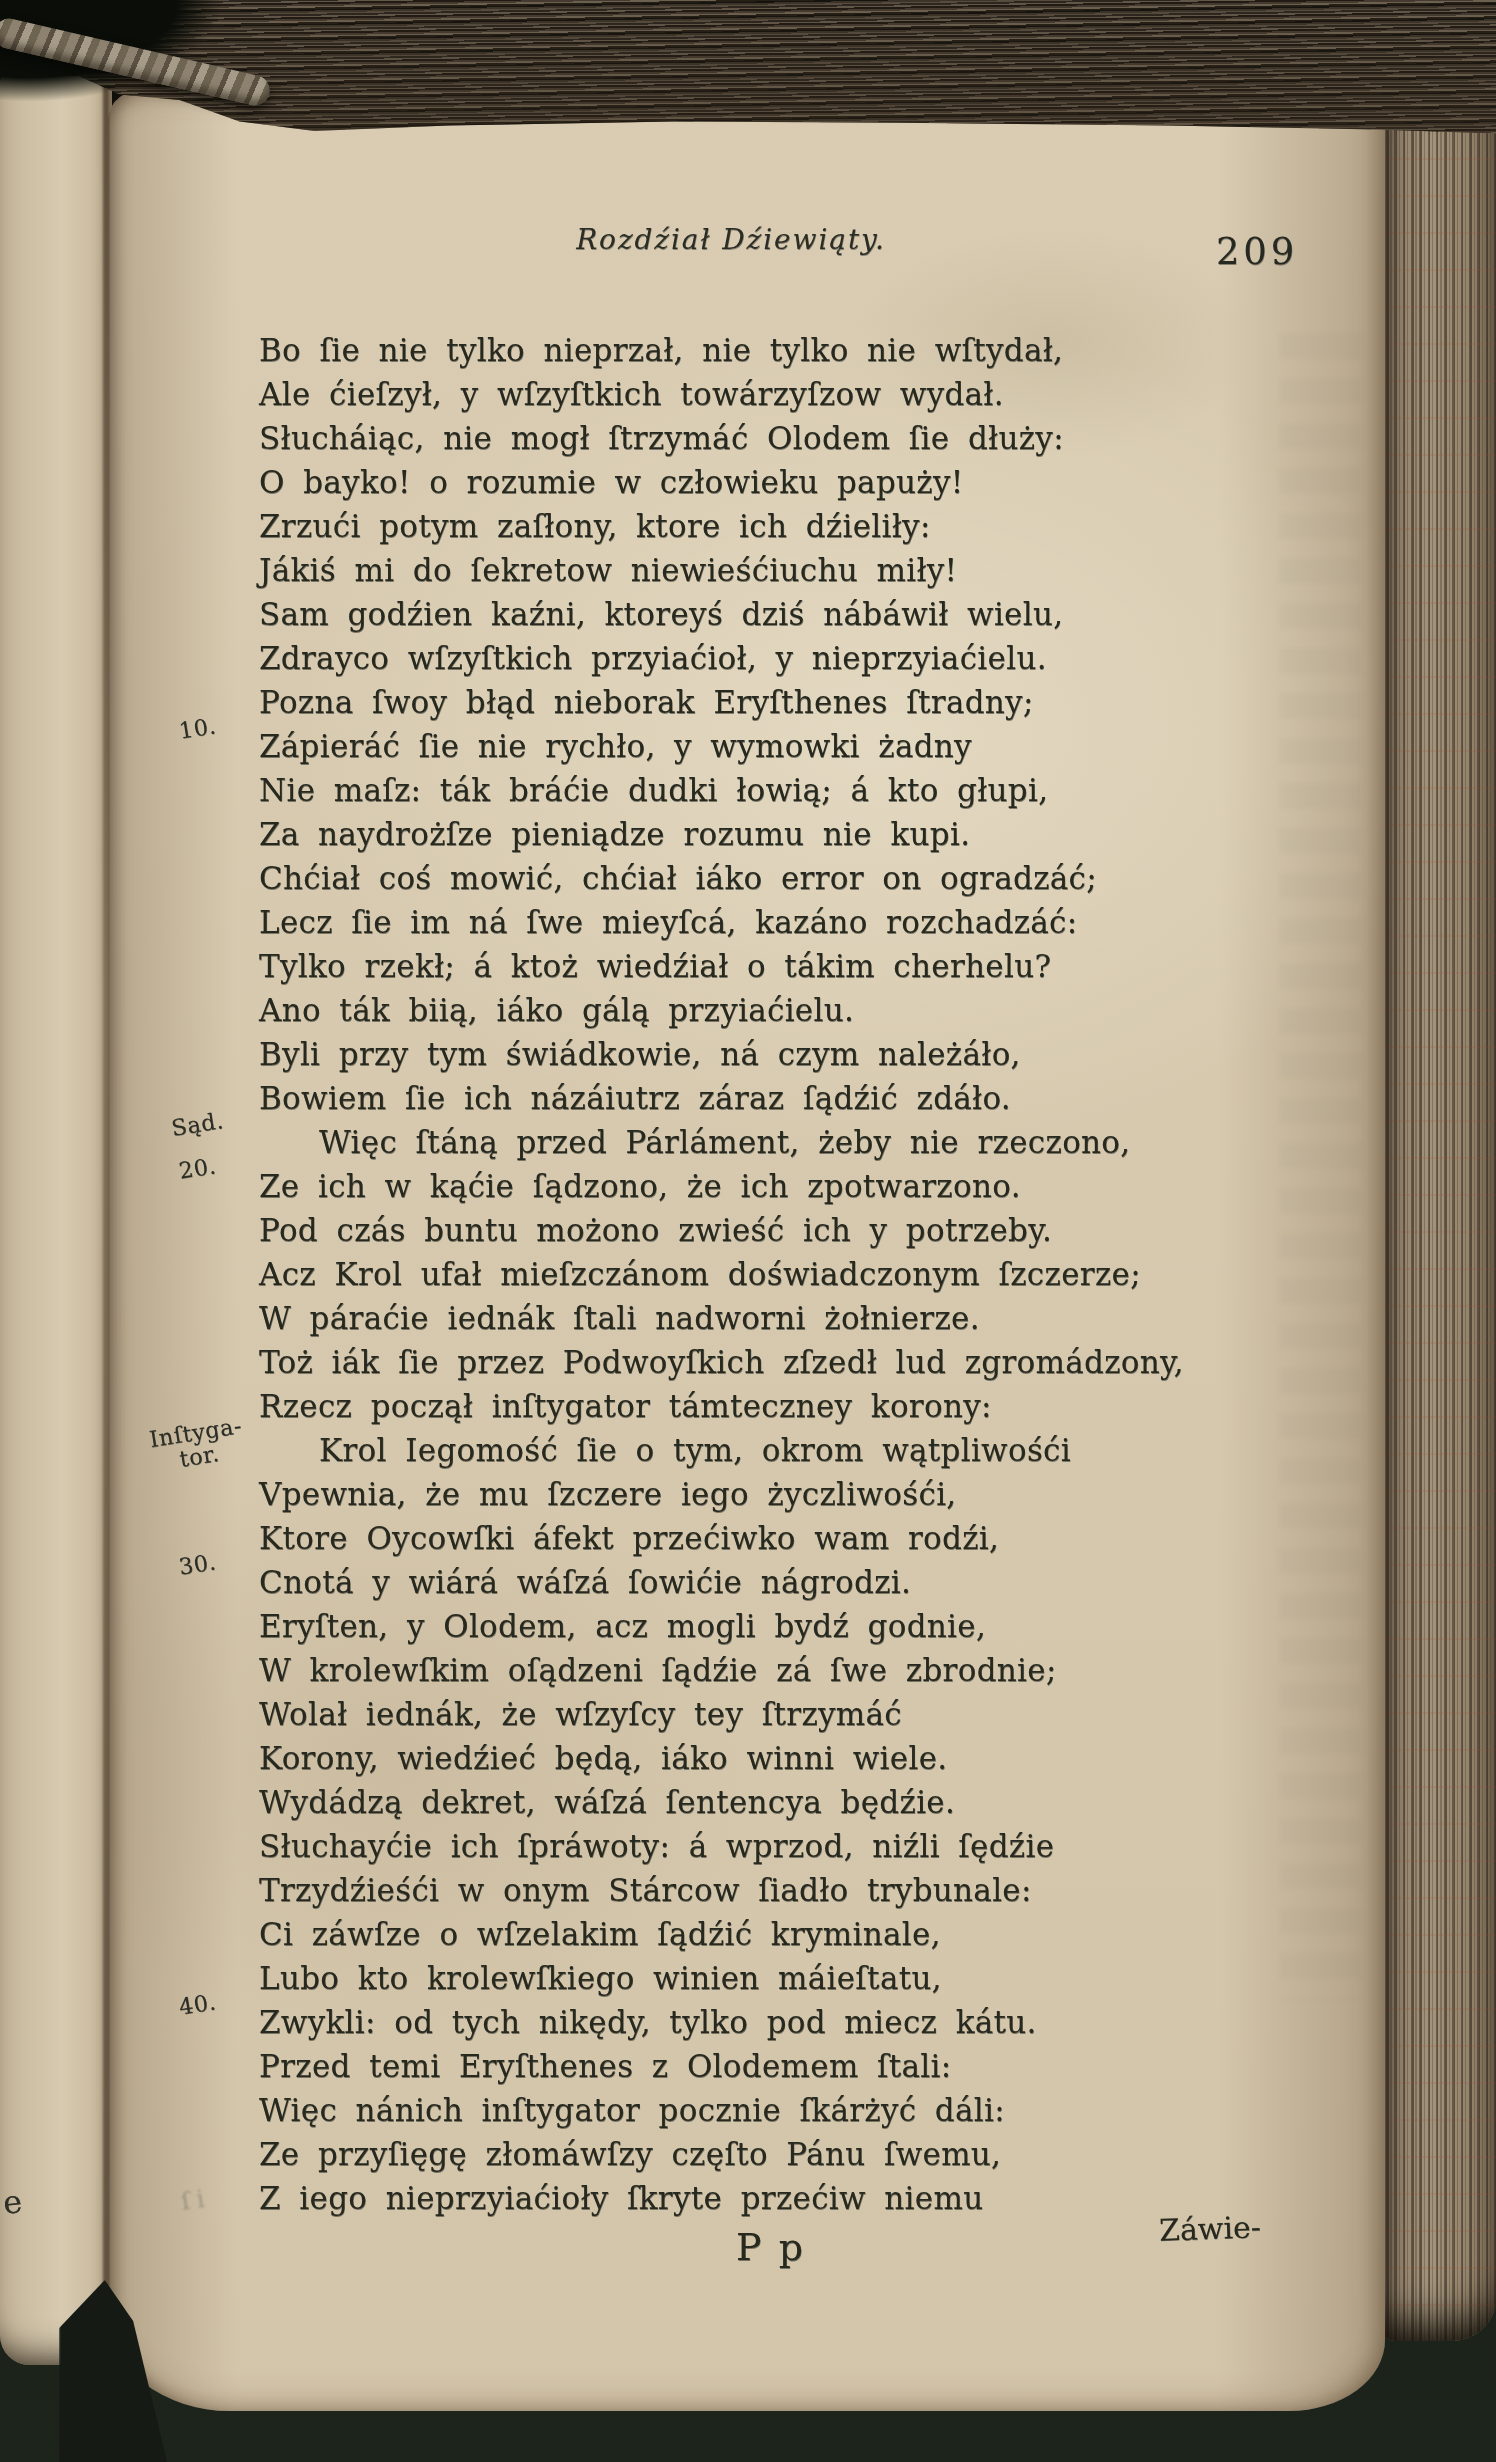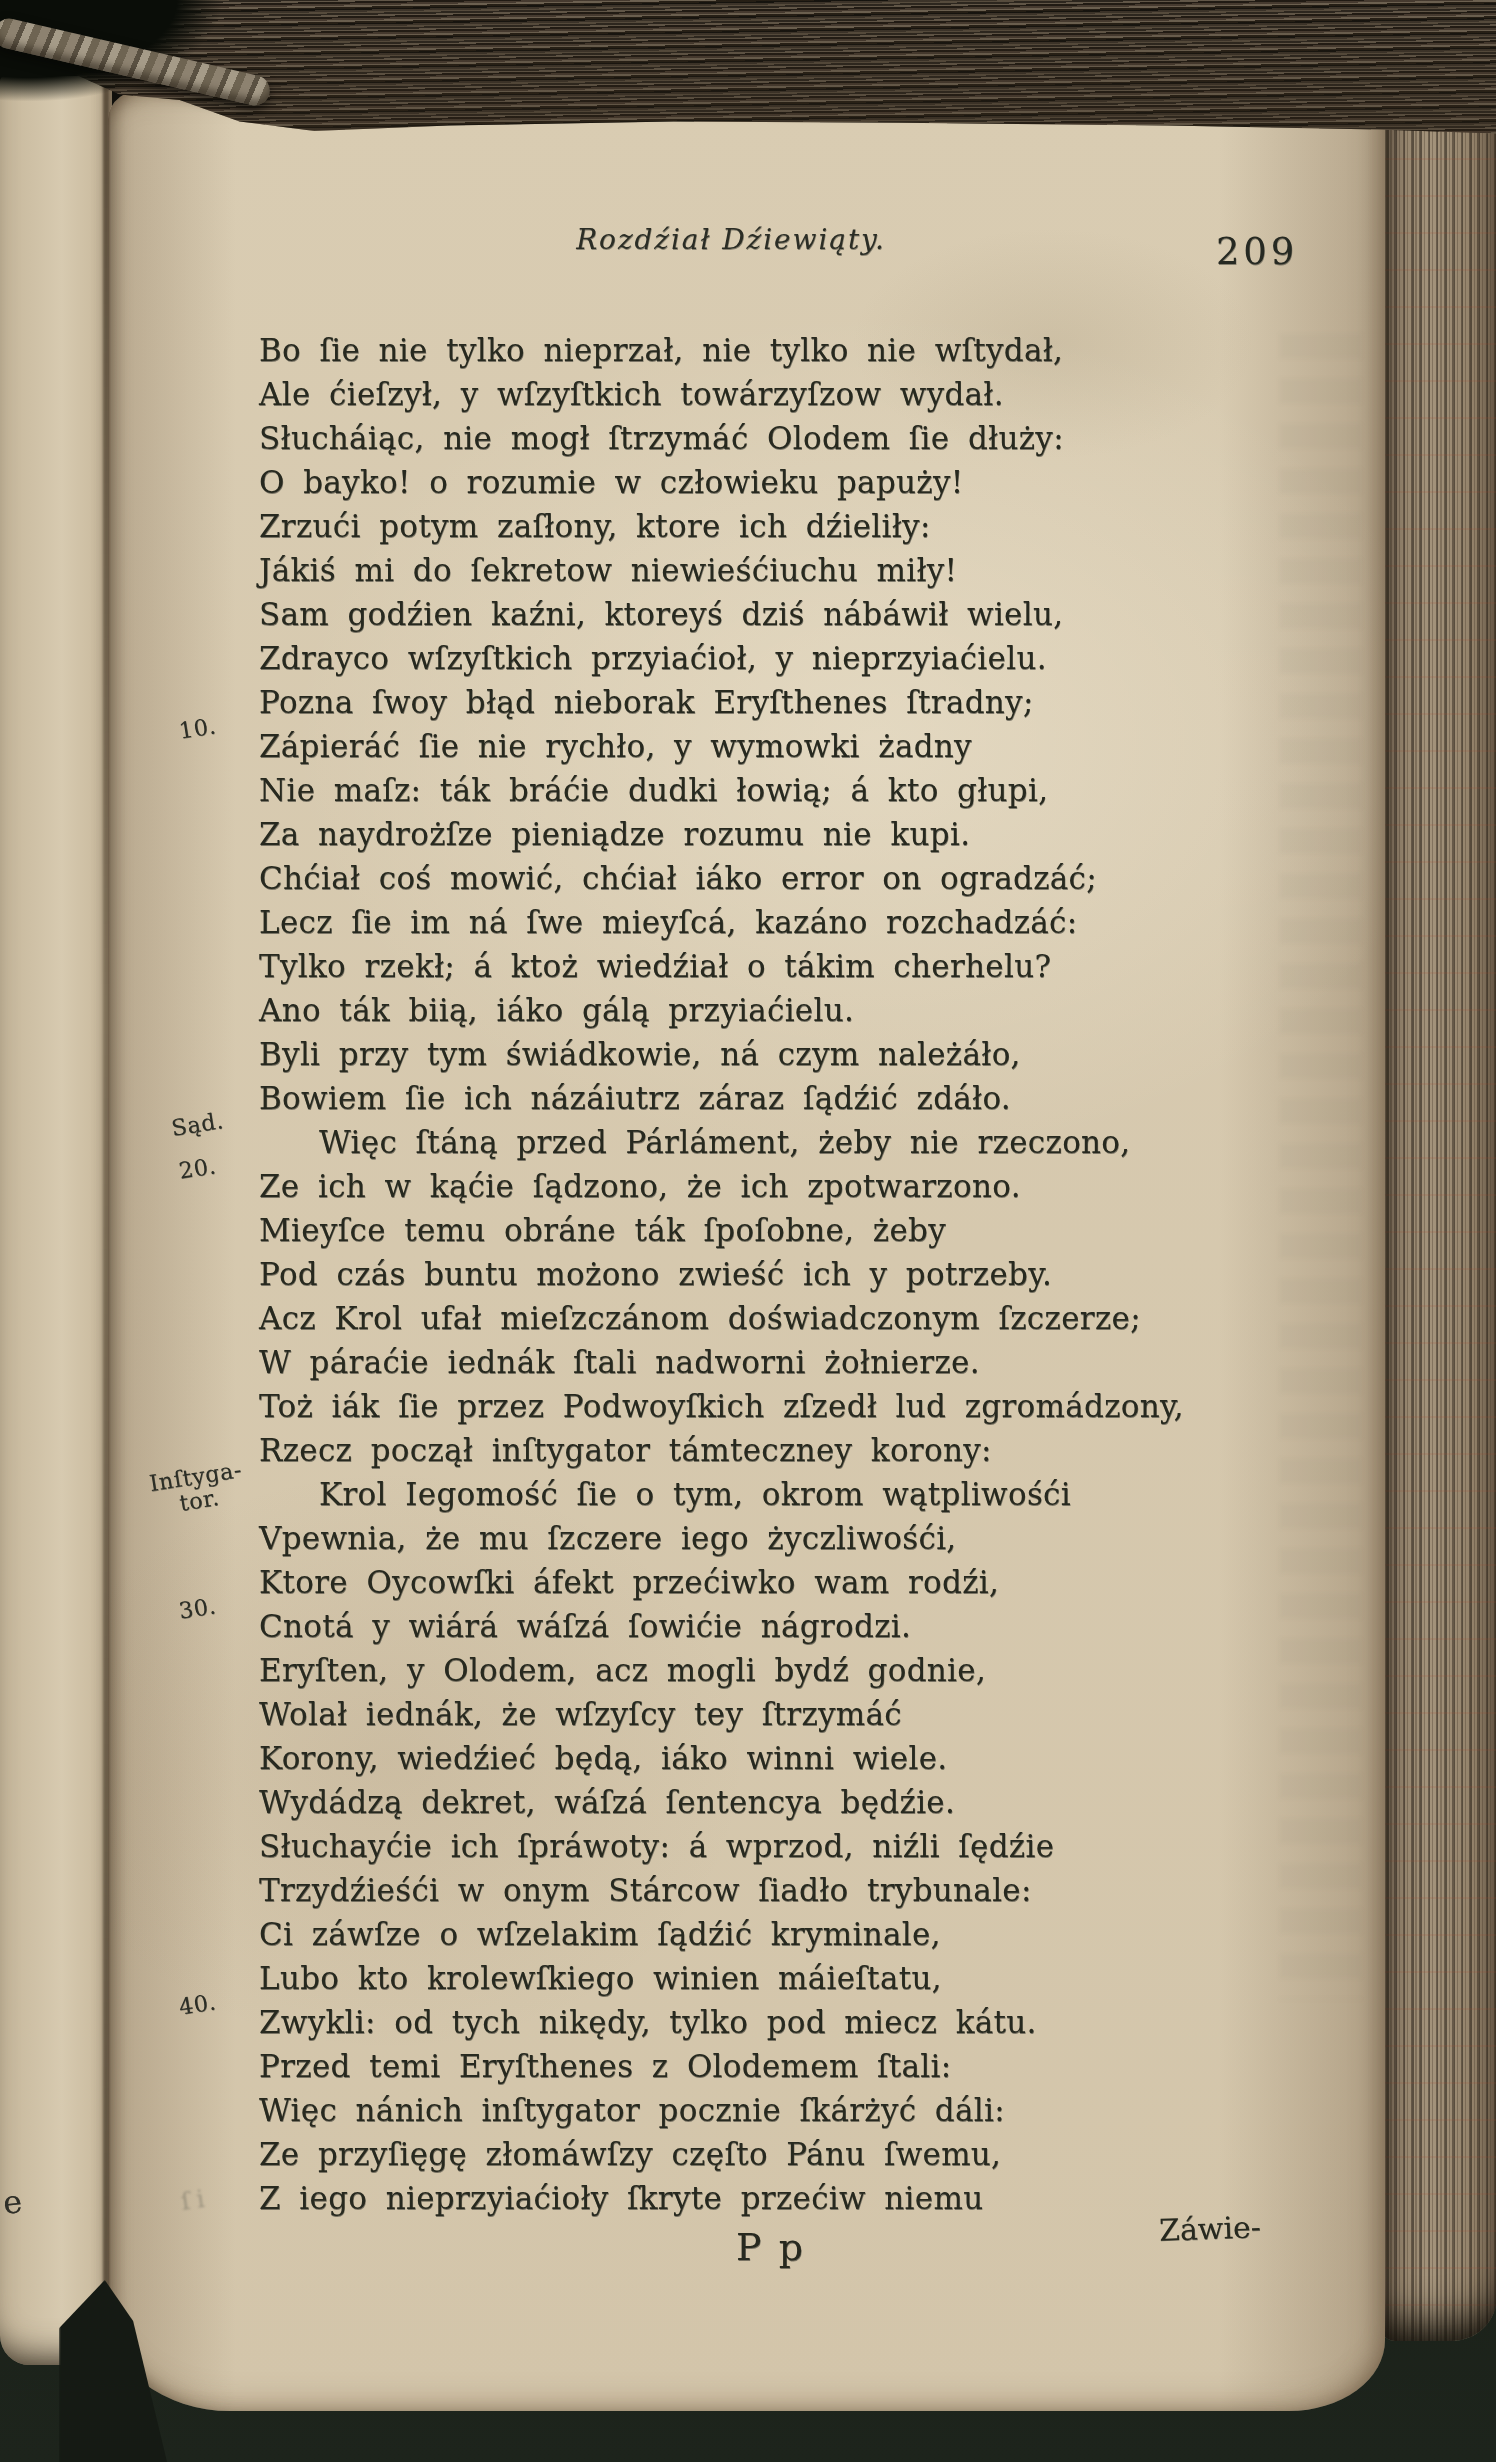--- a/index.html
+++ b/index.html
@@ -157,32 +157,32 @@
       <div class="vline"><span>Nie maſz: ták bráćie dudki łowią; á kto głupi,</span></div>
       <div class="vline"><span>Za naydrożſze pieniądze rozumu nie kupi.</span></div>
       <div class="vline"><span>Chćiał coś mowić, chćiał iáko error on ogradzáć;</span></div>
       <div class="vline"><span>Lecz ſie im ná ſwe mieyſcá, kazáno rozchadzáć:</span></div>
       <div class="vline"><span>Tylko rzekł; á ktoż wiedźiał o tákim cherhelu?</span></div>
       <div class="vline"><span>Ano ták biią, iáko gálą przyiaćielu.</span></div>
       <div class="vline"><span>Byli przy tym świádkowie, ná czym należáło,</span></div>
       <div class="vline"><span>Bowiem ſie ich názáiutrz záraz ſądźić zdáło.</span></div>
       <div class="vline indent"><span class="mnote">Sąd.</span><span>Więc ſtáną przed Párláment, żeby nie rzeczono,</span></div>
       <div class="vline"><span class="mnote">20.</span><span>Ze ich w kąćie ſądzono, że ich zpotwarzono.</span></div>
-      <div class="vline"><span>Mieyſce temu obráne ták ſpoſobne, żeby</span></div>
       <div class="vline"><span>Pod czás buntu możono zwieść ich y potrzeby.</span></div>
       <div class="vline"><span>Acz Krol ufał mieſzczánom doświadczonym ſzczerze;</span></div>
       <div class="vline"><span>W páraćie iednák ſtali nadworni żołnierze.</span></div>
       <div class="vline"><span>Toż iák ſie przez Podwoyſkich zſzedł lud zgromádzony,</span></div>
       <div class="vline"><span>Rzecz począł inſtygator támteczney korony:</span></div>
       <div class="vline indent"><span class="mnote">Inſtyga-
 tor.</span><span>Krol Iegomość ſie o tym, okrom wątpliwośći</span></div>
       <div class="vline"><span>Vpewnia, że mu ſzczere iego życzliwośći,</span></div>
       <div class="vline"><span>Ktore Oycowſki áfekt przećiwko wam rodźi,</span></div>
       <div class="vline"><span class="mnote">30.</span><span>Cnotá y wiárá wáſzá ſowićie nágrodzi.</span></div>
       <div class="vline"><span>Eryſten, y Olodem, acz mogli bydź godnie,</span></div>
+      <div class="vline"><span>W krolewſkim oſądzeni ſądźie zá ſwe zbrodnie;</span></div>
       <div class="vline"><span>Wolał iednák, że wſzyſcy tey ſtrzymáć</span></div>
       <div class="vline"><span>Korony, wiedźieć będą, iáko winni wiele.</span></div>
       <div class="vline"><span>Wydádzą dekret, wáſzá ſentencya będźie.</span></div>
       <div class="vline"><span>Słuchayćie ich ſpráwoty: á wprzod, niźli ſędźie</span></div>
       <div class="vline"><span>Trzydźieśći w onym Stárcow ſiadło trybunale:</span></div>
       <div class="vline"><span>Ci záwſze o wſzelakim ſądźić kryminale,</span></div>
       <div class="vline"><span>Lubo kto krolewſkiego winien máieſtatu,</span></div>
       <div class="vline"><span class="mnote">40.</span><span>Zwykli: od tych nikędy, tylko pod miecz kátu.</span></div>
       <div class="vline"><span>Przed temi Eryſthenes z Olodemem ſtali:</span></div>
       <div class="vline"><span>Więc nánich inſtygator pocznie ſkárżyć dáli:</span></div>

